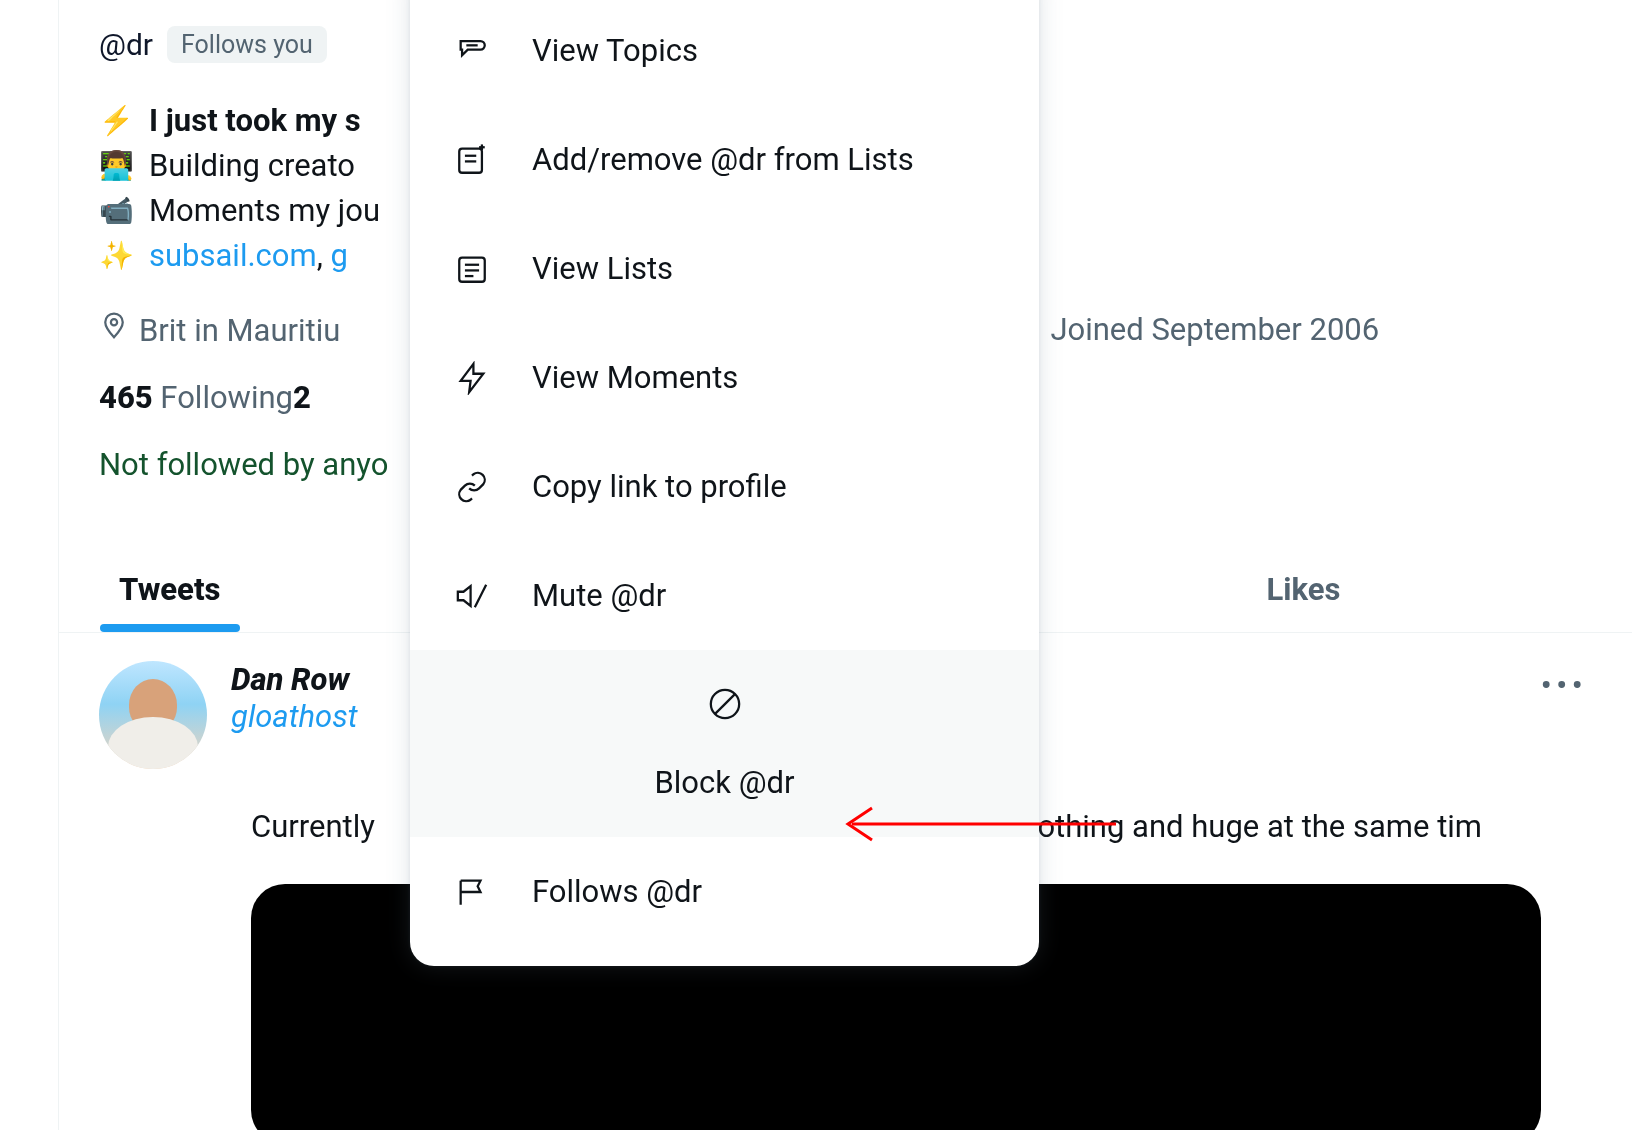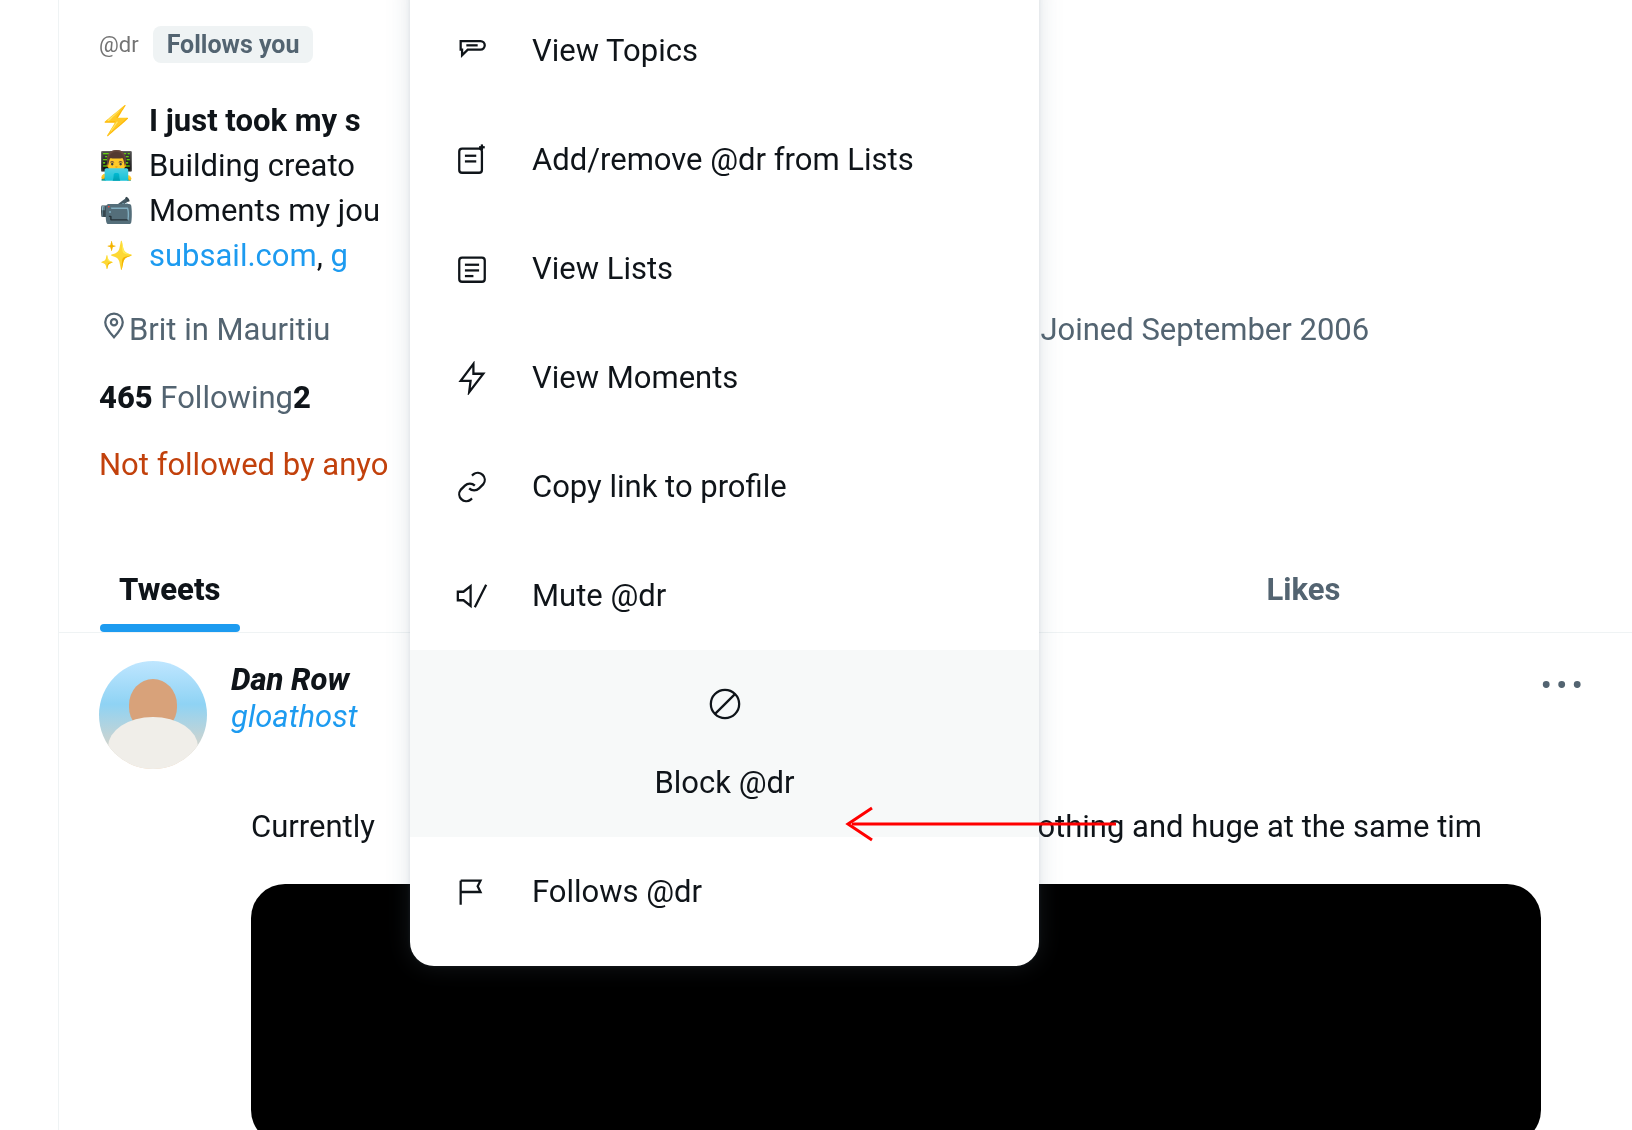--- a/index.html
+++ b/index.html
@@ -24,60 +24,60 @@
   .profile-header {
     padding: 0 40px;
   }
   .handle-row {
     display: flex;
     align-items: center;
     gap: 14px;
     margin-top: 46px;
   }
   .handle {
-    color: #737373;
-    font-size: 22px;
+    color: #0f172a;
+    font-size: 30px;
     font-weight: 400;
   }
   .follows-you {
     background: #eff3f4;
     color: #536471;
     font-size: 25px;
     padding: 4px 14px;
     border-radius: 8px;
-    font-weight: 700;
+    font-weight: 400;
   }
   .bio {
     margin-top: 36px;
     font-size: 31px;
     line-height: 1.45;
     font-weight: 400;
   }
   .bio-line { display: flex; align-items: center; gap: 10px; }
   .emoji { font-size: 28px; width: 40px; display: inline-block; text-align: left;}
   .link { color: #1d9bf0; text-decoration: none; }
   .meta-row {
     margin-top: 32px;
     display: flex;
     align-items: center;
     gap: 710px;
     color: #536471;
     font-size: 31px;
   }
-  .meta-item { display: flex; align-items: center; }
+  .meta-item { display: flex; align-items: flex-end; gap: 10px; }
   .stats-row {
     margin-top: 30px;
     display: flex;
     font-size: 31px;
   }
   .stat-count { font-weight: 800; color: #0f1419; }
   .stat-label { color: #536471; }
   .not-followed {
     margin-top: 30px;
-    color: #c2410c;
+    color: #14532d;
     font-size: 31px;
   }
   .tabs {
     margin-top: 88px;
     display: flex;
     border-bottom: 1px solid #eff3f4;
     padding: 0 0px;
   }
   .tab {
     flex: 0 0 auto;

